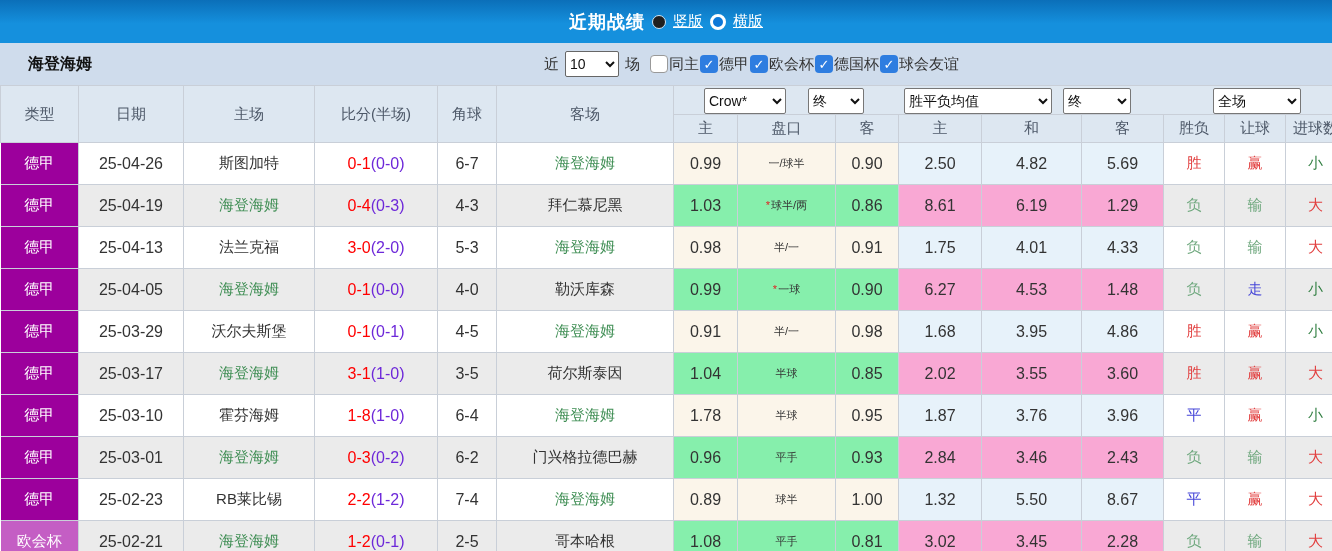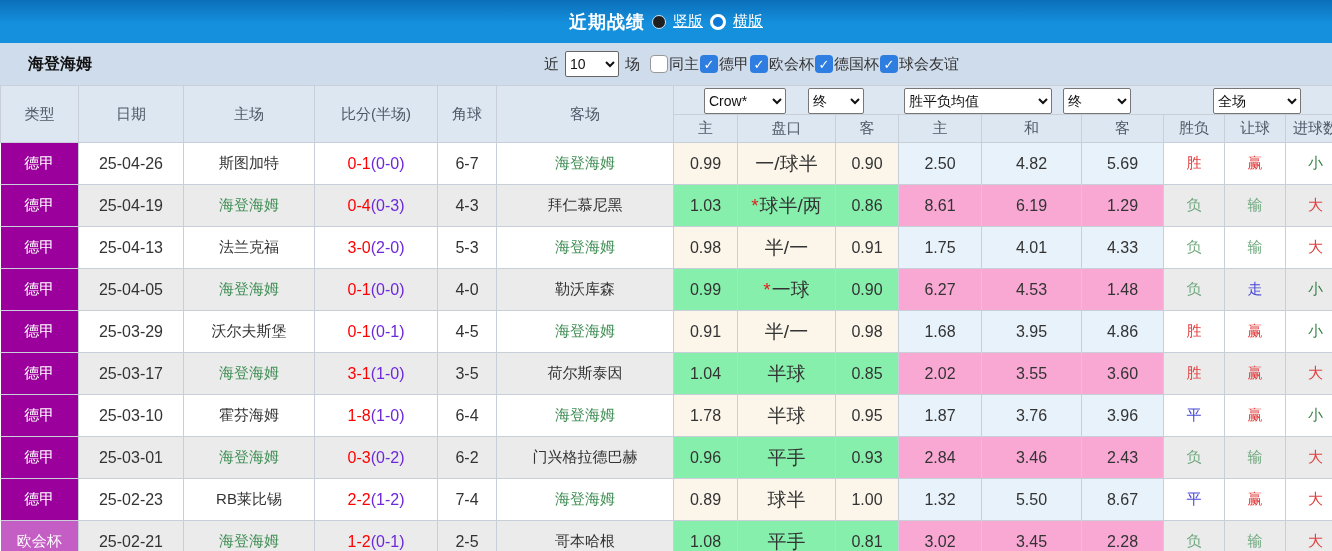--- a/index.html
+++ b/index.html
@@ -36,21 +36,21 @@
   .dd-wrap{position:relative;height:27px;}
   .hd-select{position:absolute;top:1px;height:26px;font-size:14px;border:1px solid #777;}
   tbody td{height:41px;font-size:16px;color:#333;}
   tbody tr.even td{background:#ebebeb;}
   td.league{color:#fff;font-size:15px;border-left:none;}
   td.team{font-size:15px;}
   td.team.focus{color:var(--team-green,#3f8e54);}
   .sc{color:var(--score-red,#ff0000);}
   .half{color:#6d28d9;}
   .star{color:#e02020;margin-right:1px;}
-  td.line{font-size:19px;}
+  td.line{font-size:11px;}
   tr.odd td.crow{background:#fbf5ea;}
   tr.even td.crow{background:#86efac;}
   tr.odd td.avg{background:#e7f2fa;}
   tr.even td.avg{background:#f9a8d4;}
   td.res{font-size:15px;}
 </style>
 </head>
 <body>
 
 <div class="titlebar">

